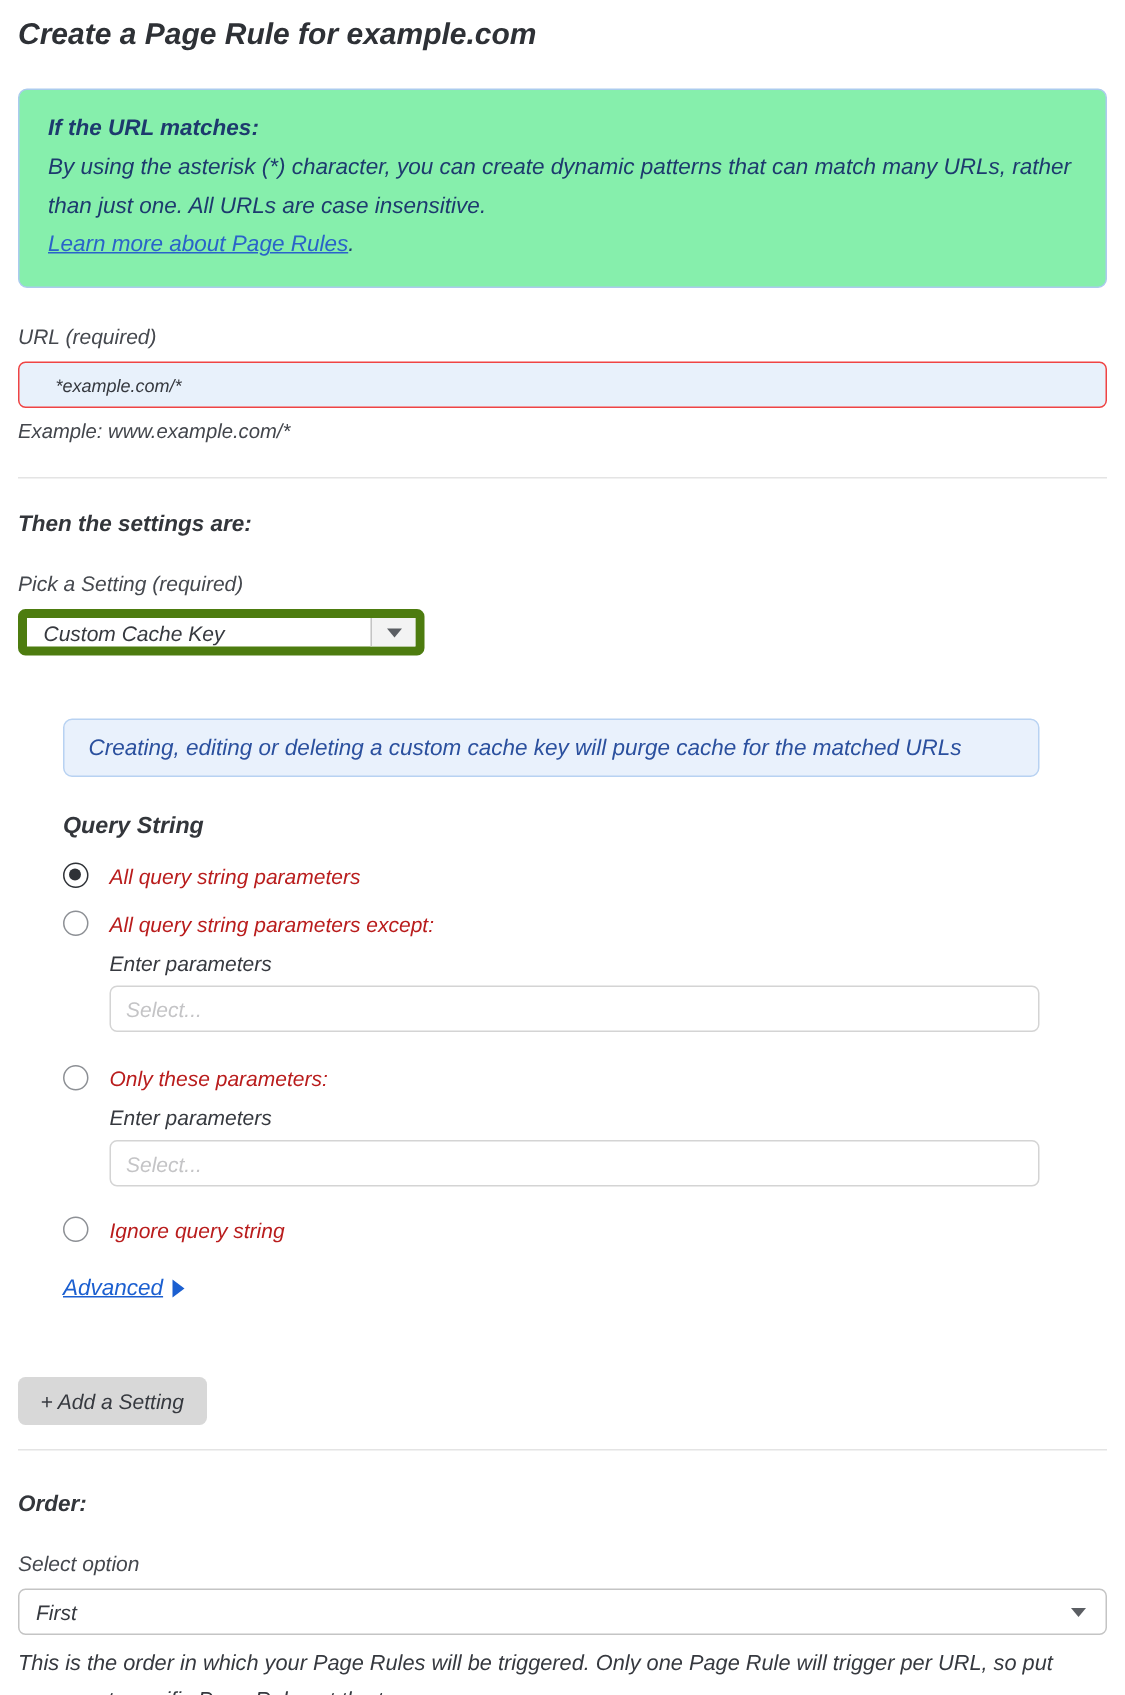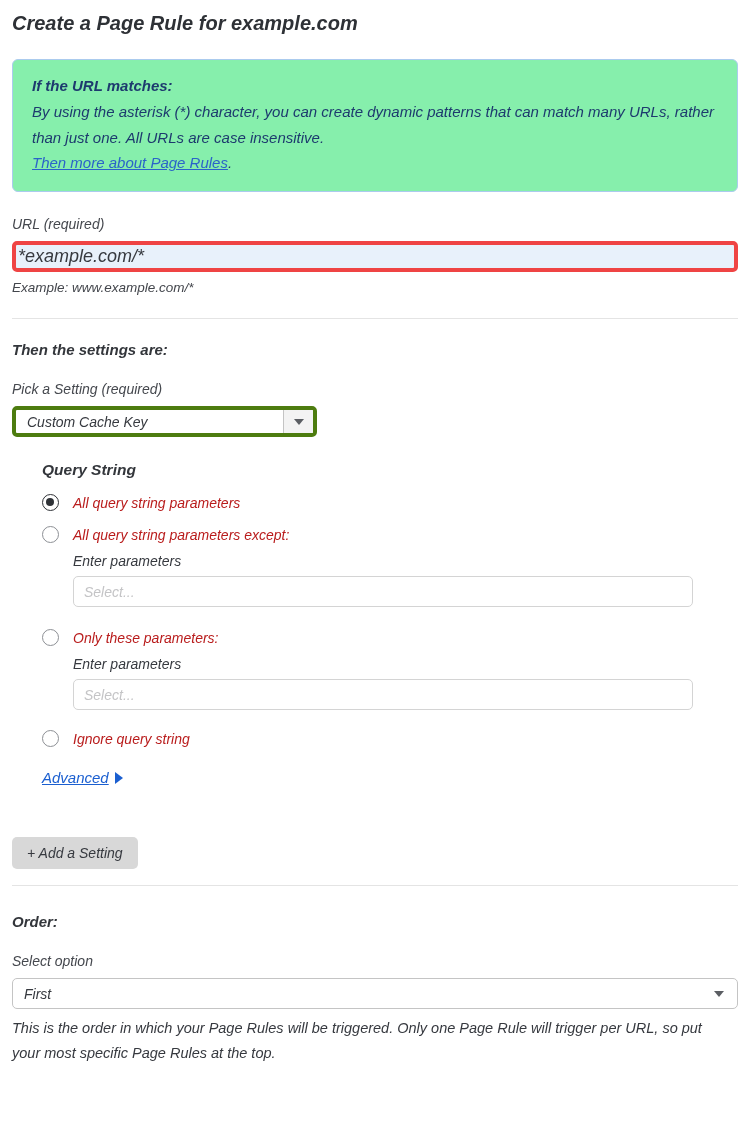--- a/index.html
+++ b/index.html
@@ -34,47 +34,47 @@
     text-decoration: underline;
     cursor: pointer;
   }
   .field-label { font-size: 14px; color: #45484e; }
   .url-label { margin-top: 24px; }
   .url-input {
     margin-top: 9px;
     width: 726px;
     height: 31px;
     background: #e8f1fb;
-    border: 4px solid #ef4444;
-    border-radius: 5px;
-    padding: 0 2px;
+    border: 1px solid #ef4444;
+    border-radius: 5px;
+    padding: 0 24px;
     font-family: "Liberation Sans", sans-serif;
-    font-size: 18px;
+    font-size: 12px;
     color: #36393f;
     outline: none;
   }
   .url-hint { margin-top: 8px; font-size: 13.5px; color: #43464c; }
   .divider {
     border: none;
     border-top: 1px solid #e4e4e4;
     margin-top: 23px;
   }
   .section-heading {
     font-size: 15px;
     font-weight: bold;
     color: #33363b;
   }
   .settings-heading { margin-top: 22px; }
   .picker-label { margin-top: 23px; }
   
   .setting-dropdown {
     margin-top: 9px;
-    width: 305px;
+    width: 271px;
     height: 31px;
-    border: 4px solid #4d7c0f;
+    border: 6px solid #4d7c0f;
     border-radius: 5px;
     background: #ffffff;
     display: flex;
     align-items: stretch;
     cursor: pointer;
     overflow: hidden;
   }
   .setting-dropdown .dd-value {
     flex: 1;
     display: flex;
@@ -208,41 +208,42 @@
 </head>
 <body>
 
 
 
 <h1 class="page-title">Create a Page Rule for example.com</h1>
 
 <div class="info-box">
   <div class="info-heading">If the URL matches:</div>
   <div class="info-body">By using the asterisk (*) character, you can create dynamic patterns that can match many URLs, rather than just one. All URLs are case insensitive.</div>
-  <div><a class="info-link">Then more about Page Rules</a><span>.</span></div>
+  <div><a class="info-link">Learn more about Page Rules</a><span>.</span></div>
 </div>
 
 <div class="field-label url-label">URL (required)</div>
 <input class="url-input" type="text" value="*example.com/*" style="">
 <div class="url-hint">Example: www.example.com/*</div>
 
 <hr class="divider">
 
 <div class="section-heading settings-heading">Then the settings are:</div>
 
 <div class="field-label picker-label">Pick a Setting (required)</div>
 <div class="setting-dropdown">
   <div class="dd-value">Custom Cache Key</div>
   <div class="dd-arrow-box">
     <span class="tri-down"></span>
   </div>
 </div>
 
 <div class="sub-panel">
 
+  <div class="notice-box">Creating, editing or deleting a custom cache key will purge cache for the matched URLs</div>
 
   <div class="section-heading qs-heading">Query String</div>
 
   <div class="radio-row selected">
     <span class="radio-circle"></span>
     <span class="radio-label">All query string parameters</span>
   </div>
 
   <div class="radio-row">
     <span class="radio-circle"></span>

